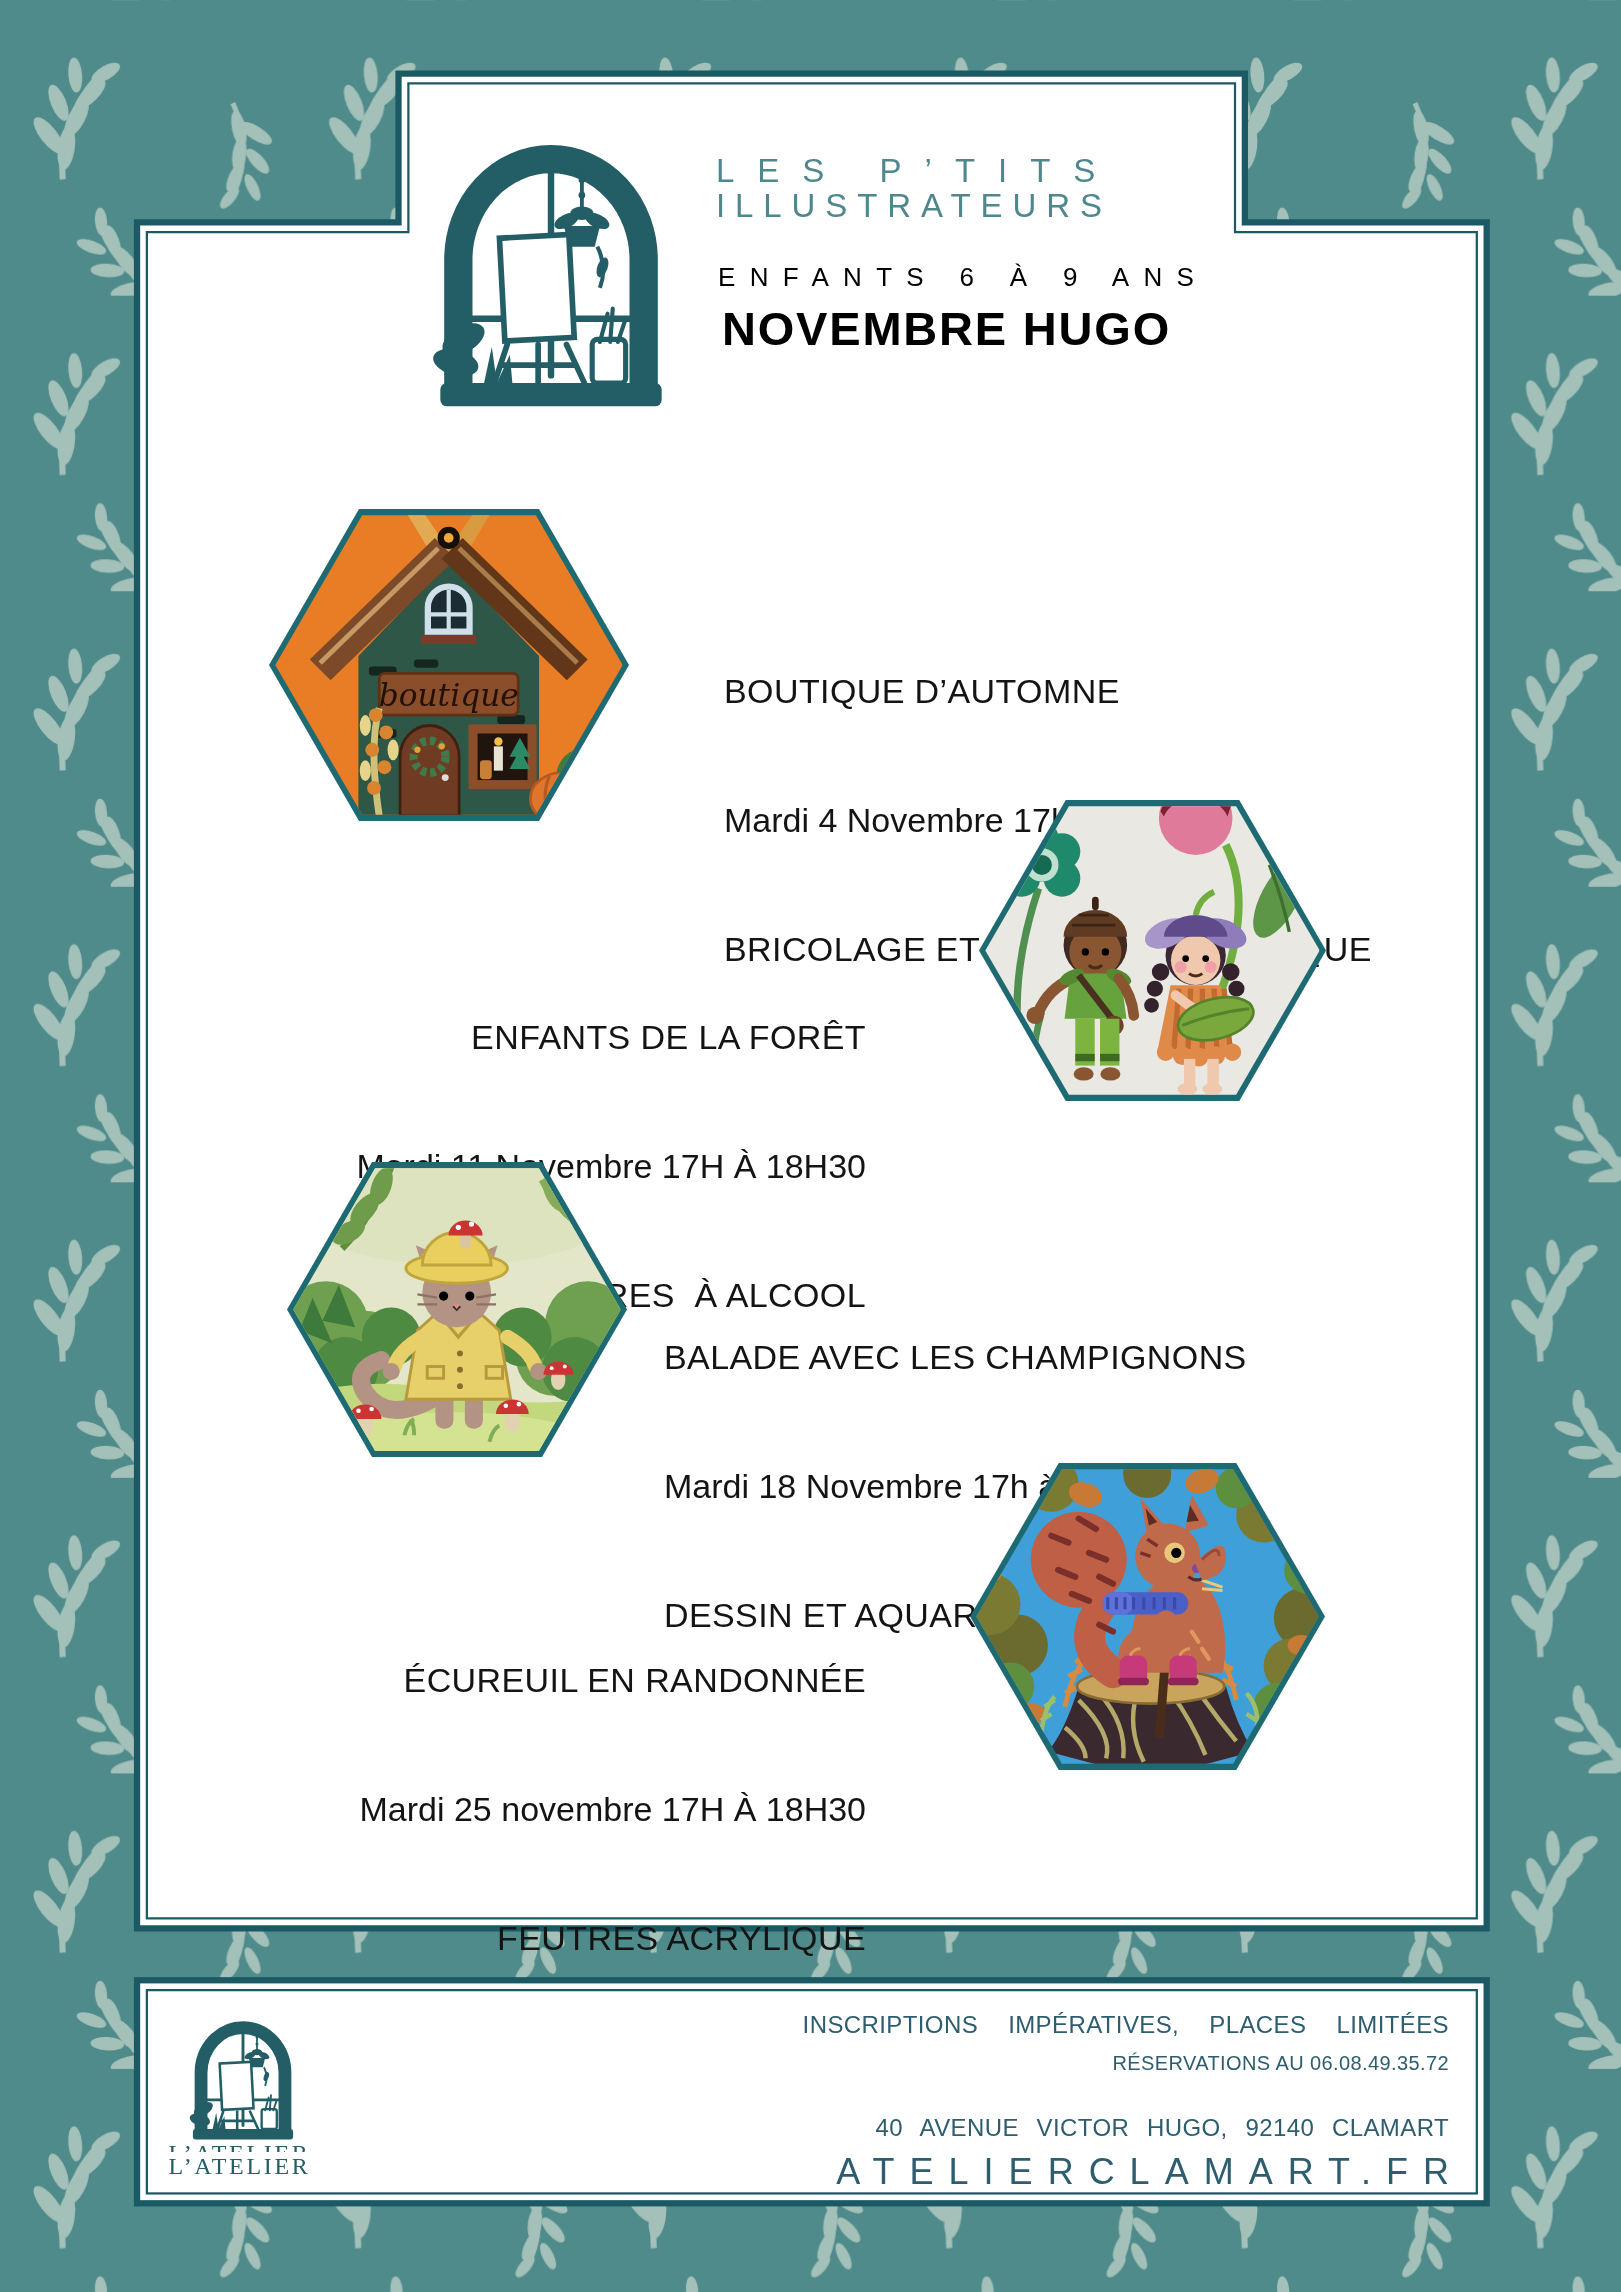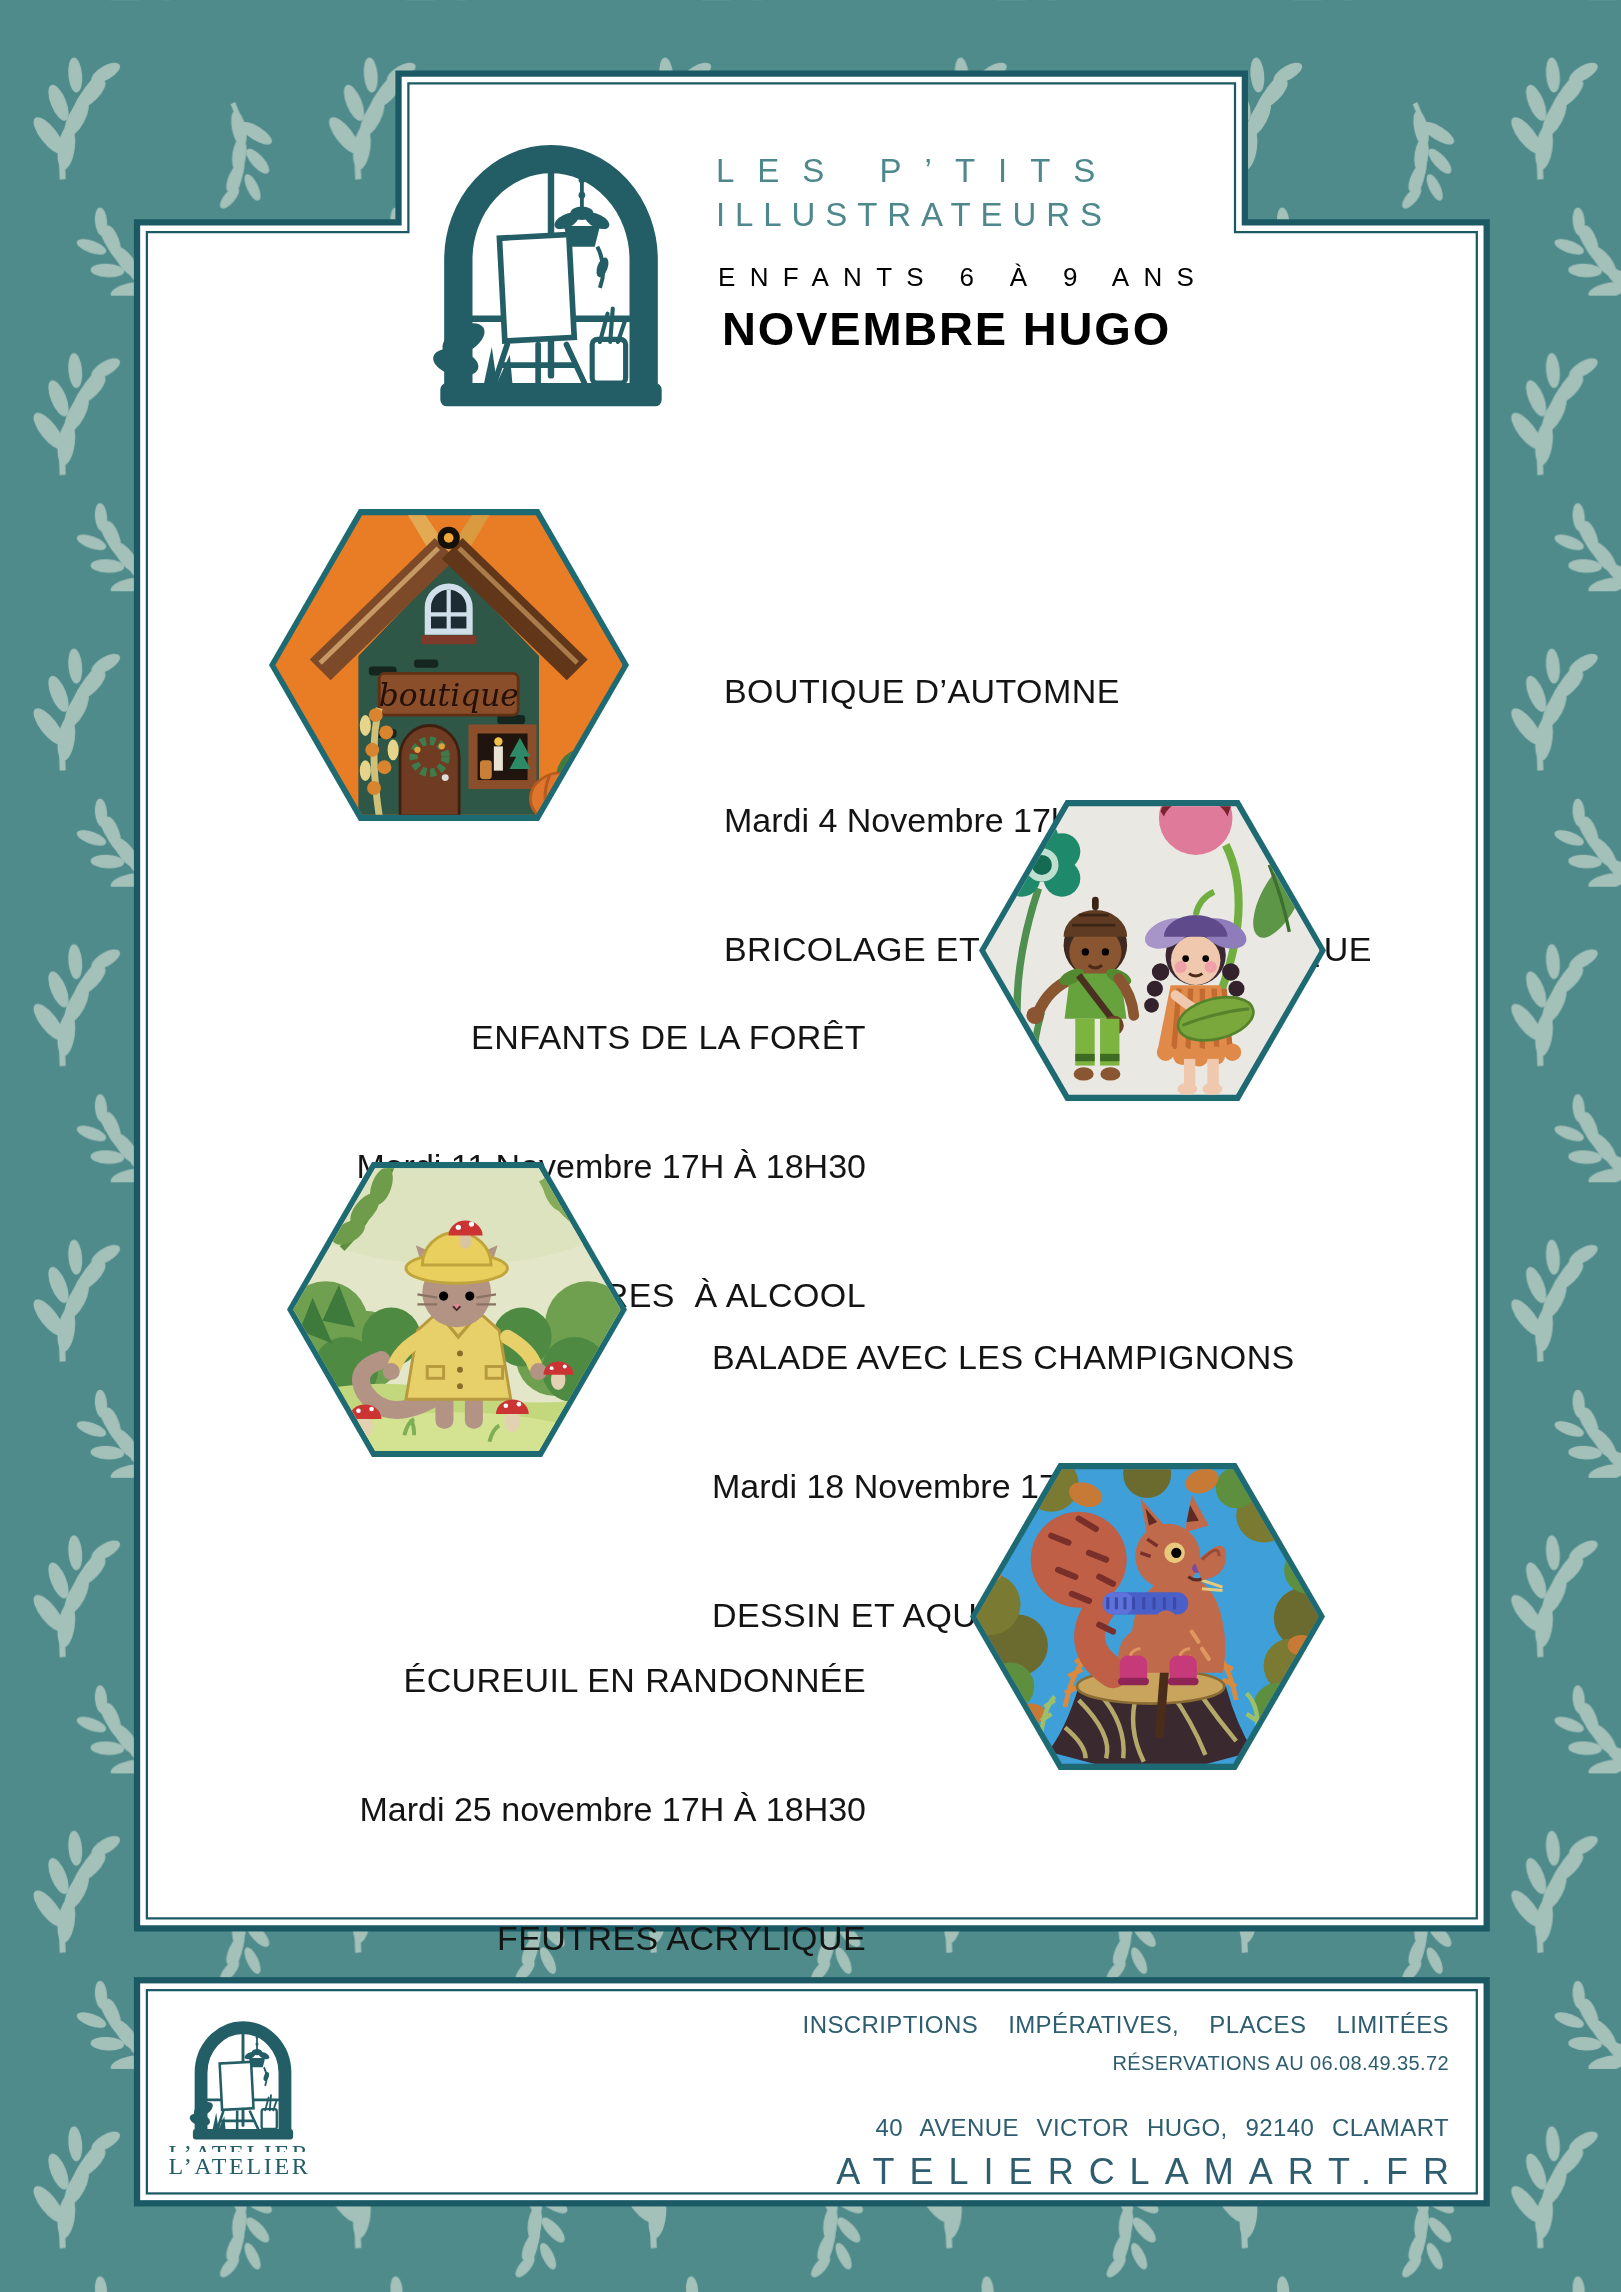--- a/index.html
+++ b/index.html
@@ -104,21 +104,21 @@
     <g stroke="#235e66" stroke-width="1.6" stroke-linecap="round">
       <path d="M69,87 L72,76"></path>
         <path d="M73,87 L74,74"></path>
         <path d="M76,87 L79,78"></path>
     </g>
   </g>
   <rect x="7" y="103" width="86" height="9" rx="2.5" fill="#235e66"></rect>
 </svg>
 
 <div class="brand-title" style="top:152px;letter-spacing:23px;">LES P’TITS</div>
-<div class="brand-title" style="top:196px;letter-spacing:9.9px;">ILLUSTRATEURS</div>
+<div class="brand-title" style="top:187px;letter-spacing:9.9px;">ILLUSTRATEURS</div>
 <div class="brand-sub" style="top:262px;letter-spacing:14.3px;">ENFANTS 6 À 9 ANS</div>
 <div class="brand-month" style="top:301px;">NOVEMBRE HUGO</div>
 
 <div class="hex" style="left:269px;top:509px;width:360px;height:312px;">
   <div class="hex-in">
     <svg viewBox="0 0 100 87" preserveAspectRatio="xMidYMid slice" role="img" aria-label="wooden-boutique-house-craft-on-orange-background">
       <rect width="100" height="87" fill="#e97d26"></rect>
       <path d="M38,0 L47,15 L53,15 L43,0 Z" fill="#e2aa52"></path>
       <path d="M62,0 L53,15 L47,15 L57,0 Z" fill="#d99b3f"></path>
       <path d="M50,14 L24,41 H76 Z" fill="#2e5747"></path>
@@ -361,21 +361,21 @@
           <circle cx="83" cy="61" r="0.6" fill="#fff"></circle>
       </g>
       <g stroke="#7fae57" stroke-width="1.2" fill="none">
         <path d="M34,82 q1,-4 3,-5 M37,82 q0,-3 -1,-5"></path>
         <path d="M60,84 q1,-4 3,-5"></path>
       </g>
     </svg>
   </div>
 </div>
 
-<div class="ws" style="left:712px;top:1250px;">
+<div class="ws" style="left:664px;top:1250px;">
   <div class="t">BALADE AVEC LES CHAMPIGNONS</div>
   <div>Mardi 18 Novembre 17h à 18h30</div>
   <div class="t">DESSIN ET AQUARELLE</div>
 </div>
 
 <div class="ws ws-r" style="left:296px;top:1573px;">
   <div class="t">ÉCUREUIL EN RANDONNÉE</div>
   <div>Mardi 25 novembre 17H À 18H30</div>
   <div class="t">FEUTRES ACRYLIQUE</div>
 </div>

